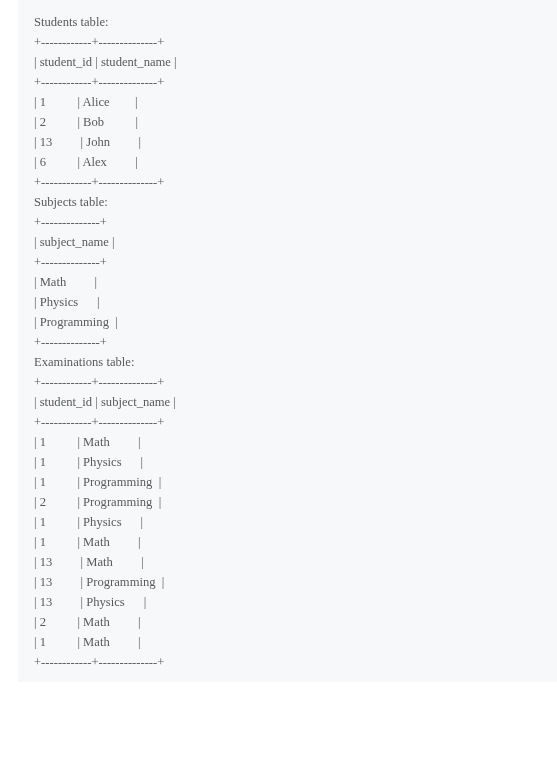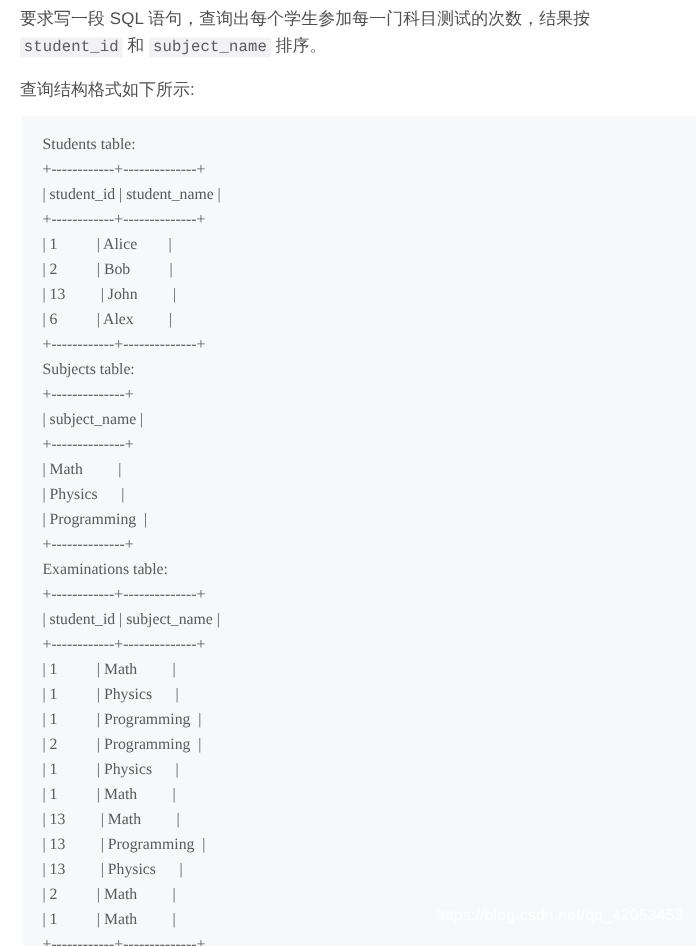--- a/index.html
+++ b/index.html
@@ -94,27 +94,20 @@
     text-shadow: 0 0 1px rgba(255,255,255,0.6);
     pointer-events: none;
     user-select: none;
   }
 </style>
 </head>
 <body>
 
 <div class="page">
 
-  <div class="prose">
-
-    <p class="para para-intro"><span>要求写一段 SQL 语句，查询出每个学生参加每一门科目测试的次数，结果按 </span><code class="inline">student_id</code><span> 和</span> <code class="inline">subject_name</code><span> 排序。</span></p>
-
-    <p class="para para-lead">查询结构格式如下所示:</p>
-
-  </div>
 
   <div class="codeblock">
     <pre><span class="code-line">Students table:</span><span class="code-line">+------------+--------------+</span><span class="code-line">| student_id | student_name |</span><span class="code-line">+------------+--------------+</span><span class="code-line">| 1          | Alice        |</span><span class="code-line">| 2          | Bob          |</span><span class="code-line">| 13         | John         |</span><span class="code-line">| 6          | Alex         |</span><span class="code-line">+------------+--------------+</span><span class="code-line">Subjects table:</span><span class="code-line">+--------------+</span><span class="code-line">| subject_name |</span><span class="code-line">+--------------+</span><span class="code-line">| Math         |</span><span class="code-line">| Physics      |</span><span class="code-line">| Programming  |</span><span class="code-line">+--------------+</span><span class="code-line">Examinations table:</span><span class="code-line">+------------+--------------+</span><span class="code-line">| student_id | subject_name |</span><span class="code-line">+------------+--------------+</span><span class="code-line">| 1          | Math         |</span><span class="code-line">| 1          | Physics      |</span><span class="code-line">| 1          | Programming  |</span><span class="code-line">| 2          | Programming  |</span><span class="code-line">| 1          | Physics      |</span><span class="code-line">| 1          | Math         |</span><span class="code-line">| 13         | Math         |</span><span class="code-line">| 13         | Programming  |</span><span class="code-line">| 13         | Physics      |</span><span class="code-line">| 2          | Math         |</span><span class="code-line">| 1          | Math         |</span><span class="code-line">+------------+--------------+</span></pre>
   </div>
 
   <div class="watermark">https://blog.csdn.net/qq_42053453</div>
 
 </div>
 
 </body></html>

